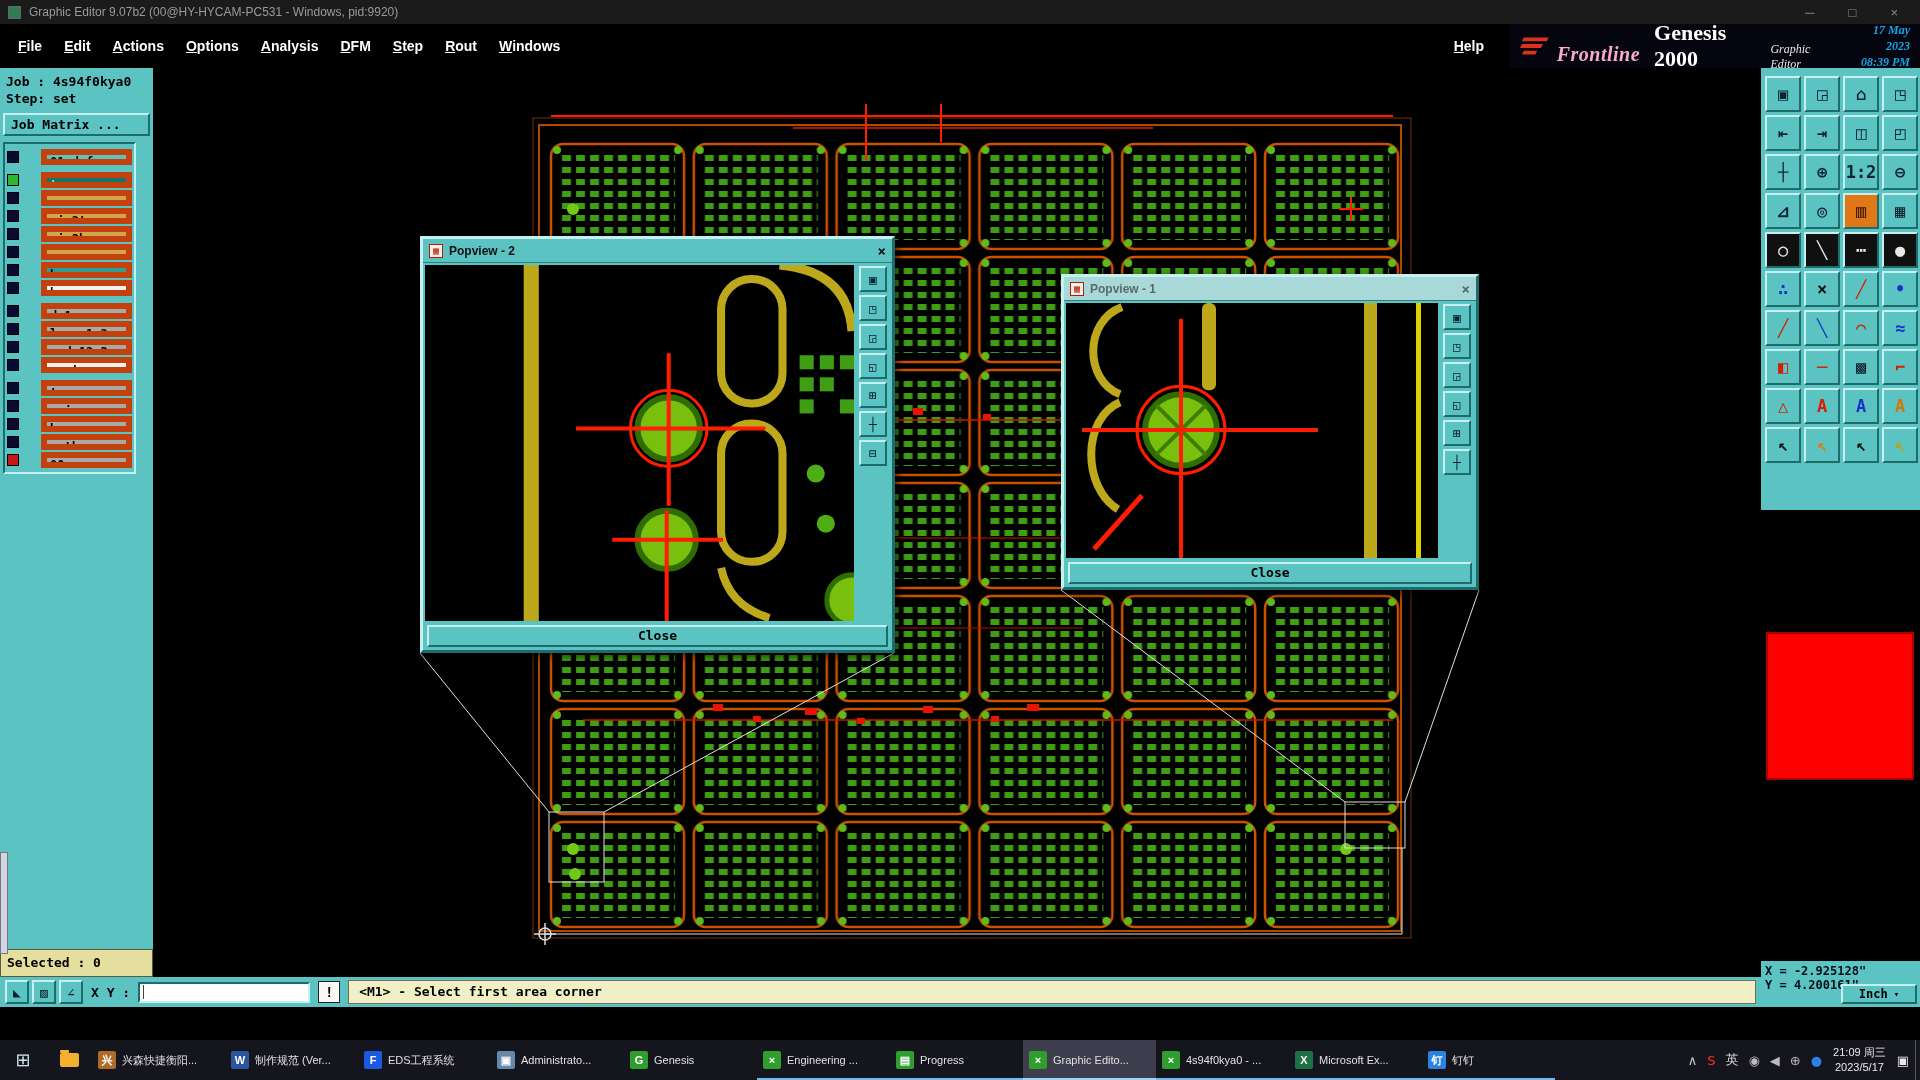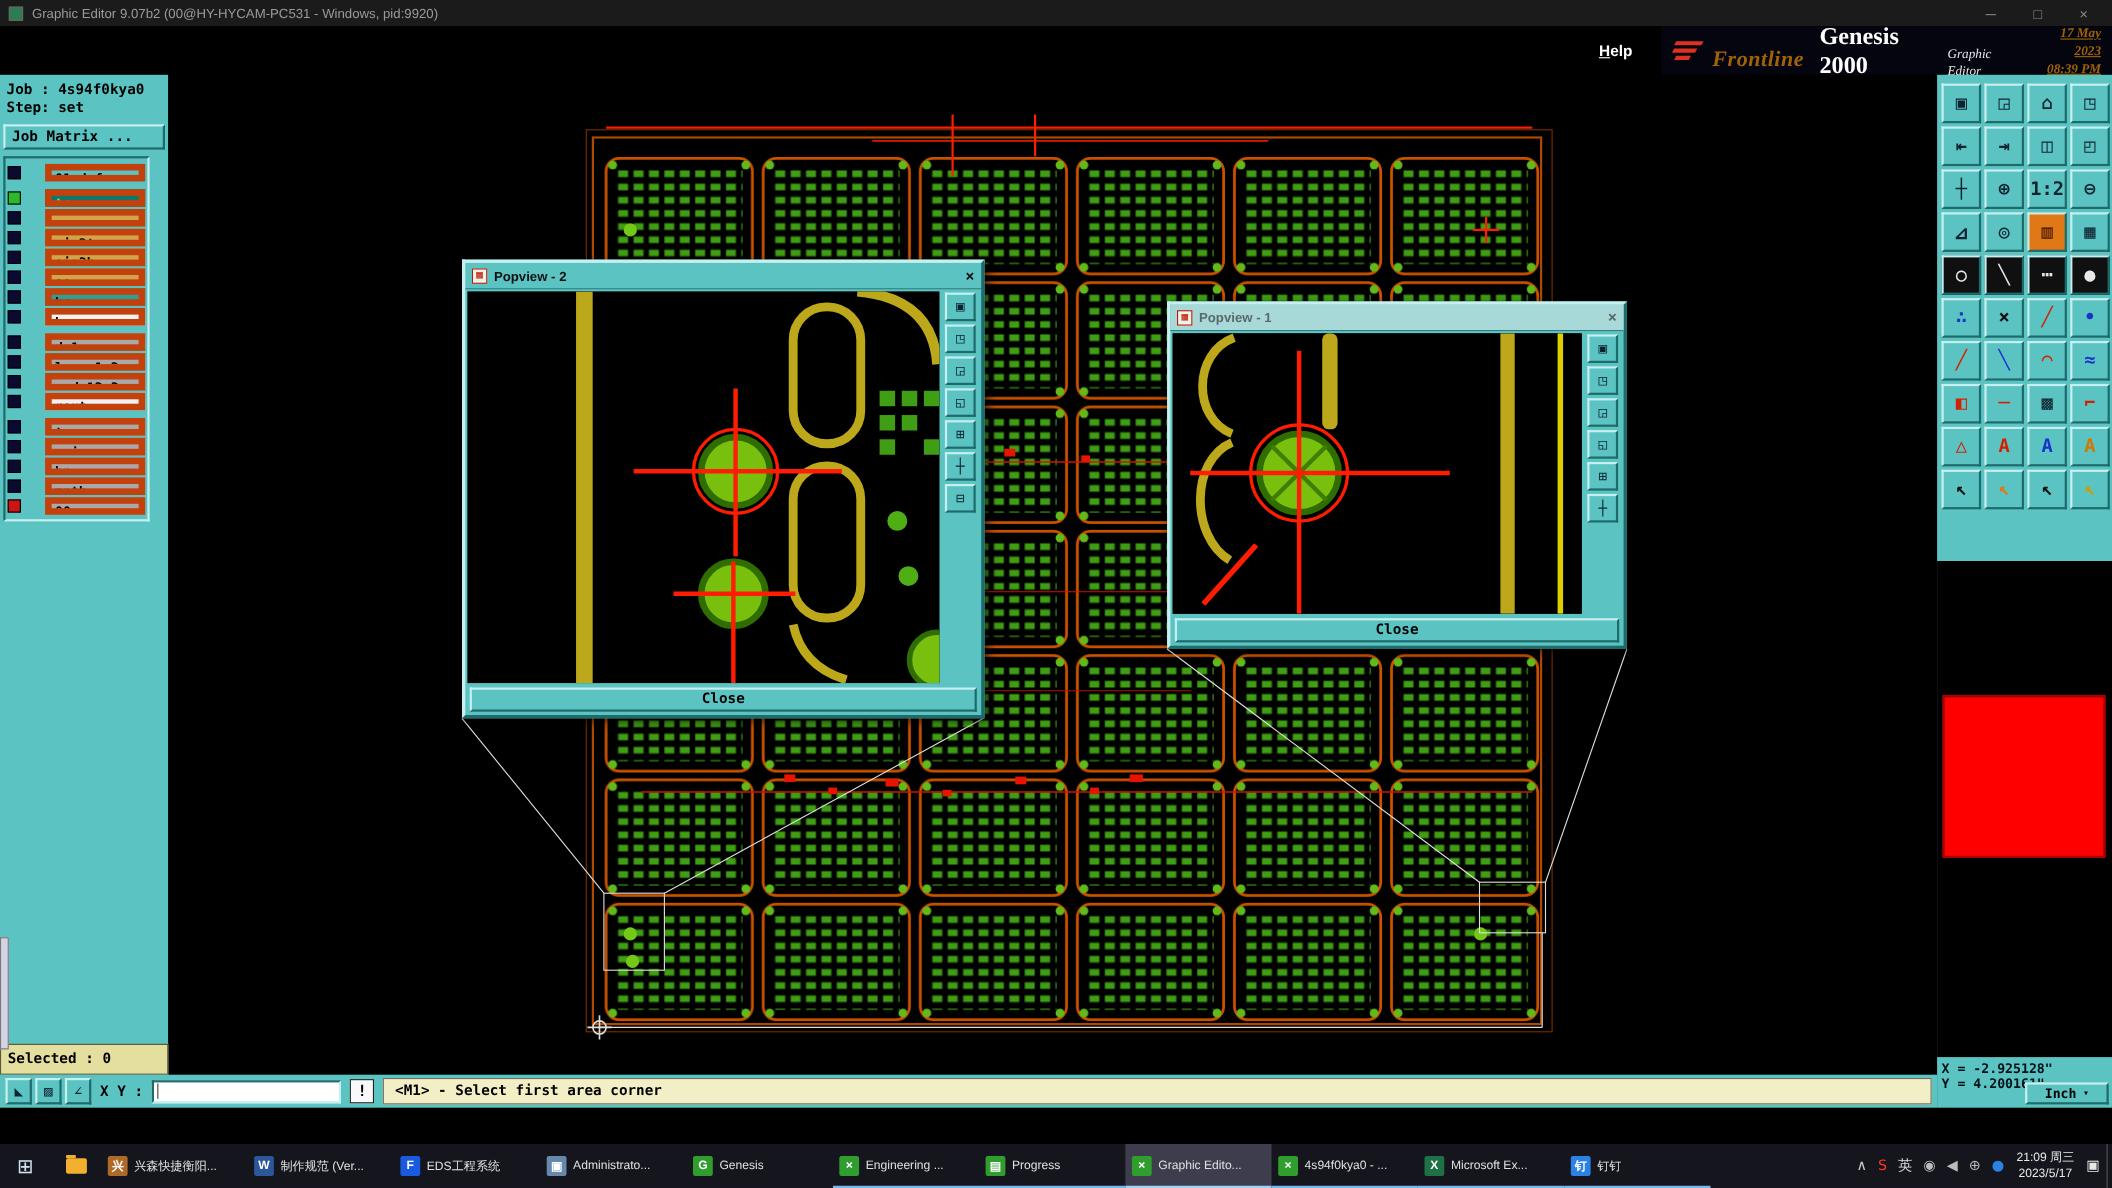--- a/index.html
+++ b/index.html
@@ -18,25 +18,25 @@
 .win-controls{margin-left:auto;display:flex;gap:34px;font-size:13px;color:#8a8a8a;padding-right:14px;}
 
 
 .menubar{position:absolute;left:0;top:24px;width:1920px;height:44px;background:#000;
   display:flex;align-items:center;color:#fff;}
 .menu-items{display:flex;gap:2px;padding-left:8px;}
 .menu-item{display:inline-block;font:bold 14px "Liberation Sans",sans-serif;padding:4px 10px;color:#fff;}
 .menu-item::first-letter{text-decoration:underline;}
 .menu-help{margin-left:auto;margin-right:16px;}
 .brand{width:410px;height:44px;background:#05050f;display:flex;align-items:center;gap:8px;padding:0 10px;flex:none;}
-.fl-name{font:italic bold 20px "Liberation Serif",serif;color:#a16207;letter-spacing:.5px;margin-top:16px;}
+.fl-name{font:italic bold 20px "Liberation Serif",serif;color:#f9a8d4;letter-spacing:.5px;margin-top:16px;}
 .prod-col{display:flex;flex-direction:row;align-items:flex-end;line-height:1;margin-left:6px;}
 .prod{font:bold 22px "Liberation Serif",serif;color:#fff;}
 .prod-sub{font:italic 12px "Liberation Serif",serif;color:#e8e8e8;margin-top:2px;}
-.brand-dt{margin-left:auto;text-align:right;color:#a16207;font:italic bold 12px "Liberation Serif",serif;line-height:1.35;text-decoration:underline;}
+.brand-dt{margin-left:auto;text-align:right;color:#0ea5e9;font:italic bold 12px "Liberation Serif",serif;line-height:1.35;}
 
 
 .sidebar{position:absolute;left:0;top:68px;width:153px;height:881px;background:#5cc3c3;
   color:#000;padding:4px 3px;}
 .job-line{font:bold 13px "DejaVu Sans Mono",monospace;padding:2px 3px 0;white-space:nowrap;}
 .job-matrix{display:block;width:147px;margin:7px 0 6px;padding:2px 6px;text-align:left;
   font:bold 13px "DejaVu Sans Mono",monospace;cursor:default;}
 .layer-list{margin:2px 0;border:2px solid;border-color:#1e6b6b #c6efef #c6efef #1e6b6b;
   padding:3px 2px;background:#5cc3c3;width:133px;}
 .layer-row{display:flex;align-items:center;height:17px;margin:1px 0;cursor:default;}
@@ -136,20 +136,32 @@
     <span class="app-ico"></span>
     <span>Graphic Editor 9.07b2 (00@HY-HYCAM-PC531 - Windows, pid:9920)</span>
     <span class="win-controls">
       <span>─</span>
       <span>□</span>
       <span>×</span>
     </span>
   </div>
 
   <div class="menubar">
+    <div class="menu-items">
+
+    <span class="menu-item">File</span>
+        <span class="menu-item">Edit</span>
+        <span class="menu-item">Actions</span>
+        <span class="menu-item">Options</span>
+        <span class="menu-item">Analysis</span>
+        <span class="menu-item">DFM</span>
+        <span class="menu-item">Step</span>
+        <span class="menu-item">Rout</span>
+        <span class="menu-item">Windows</span>
+      </div>
     <span class="menu-item menu-help">Help</span>
     <div class="brand">
       <svg width="30" height="22" viewBox="0 0 30 22">
         <g fill="#e03020">
           <polygon points="4,2 30,2 28,6 2,6"></polygon>
           <polygon points="2,9 24,9 22,13 0,13"></polygon>
           <polygon points="4,16 18,16 16,20 2,20"></polygon>
         </g>
       </svg>
       <span class="fl-name">Frontline</span>

